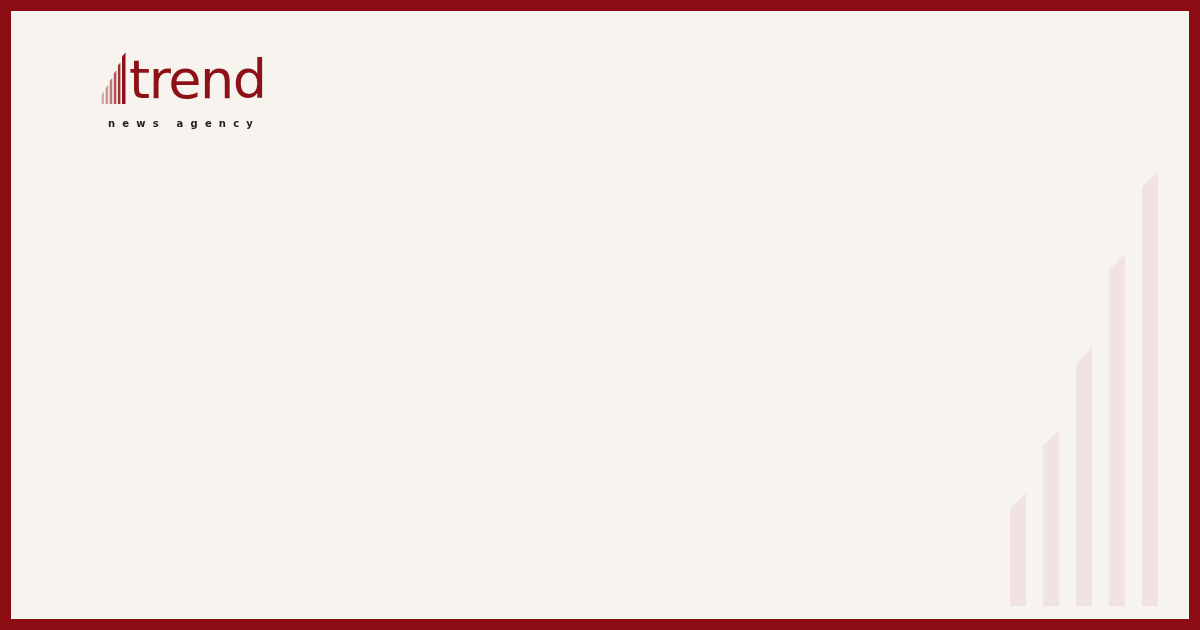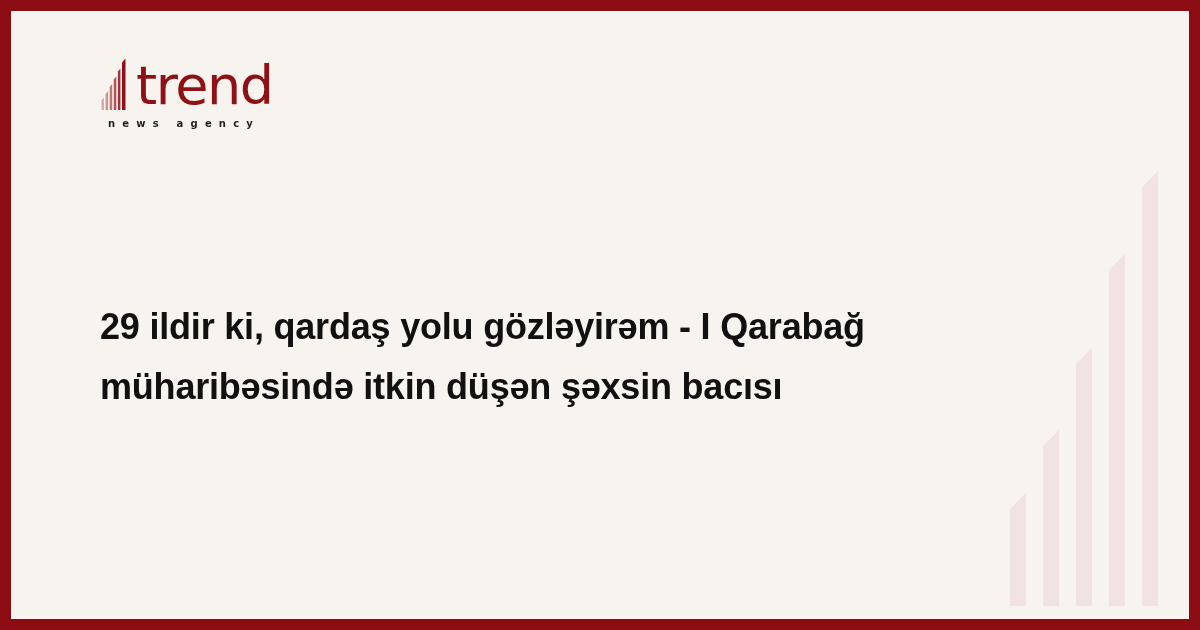--- a/index.html
+++ b/index.html
@@ -40,23 +40,21 @@
   
   .logo {
     position: absolute;
     left: 89px;
     top: 41px;
     width: 250px;
     height: 95px;
   }
   .logo-row {
     display: flex;
-    align-items: flex-end;
     height: 58px;
-    gap: 7px;
   }
   .logo-mark {
     width: 30px;
     height: 52px;
     margin-right: 1px;
     flex: none;
   }
   .logo-mark svg { display: block; }
   .logo-word {
     font-family: "DejaVu Sans", sans-serif;
@@ -123,15 +121,14 @@
             <path d="M 17.9,13.5 L 20.4,10.5 L 20.4,52 L 17.9,52 Z" opacity="0.85"></path>
             <path d="M 22.0,4.5 L 25.5,0.5 L 25.5,52 L 22.0,52 Z" opacity="1"></path>
           </g>
         </svg>
       </span>
       <span class="logo-word">trend</span>
     </div>
     <div class="logo-sub">news agency</div>
   </div>
 
-  <h1 class="headline">29 ildir ki, qardaş yolu gözləyirəm - I Qarabağ müharibəsində itkin düşən şəxsin bacısı</h1>
 
 </div>
 
 </body></html>

